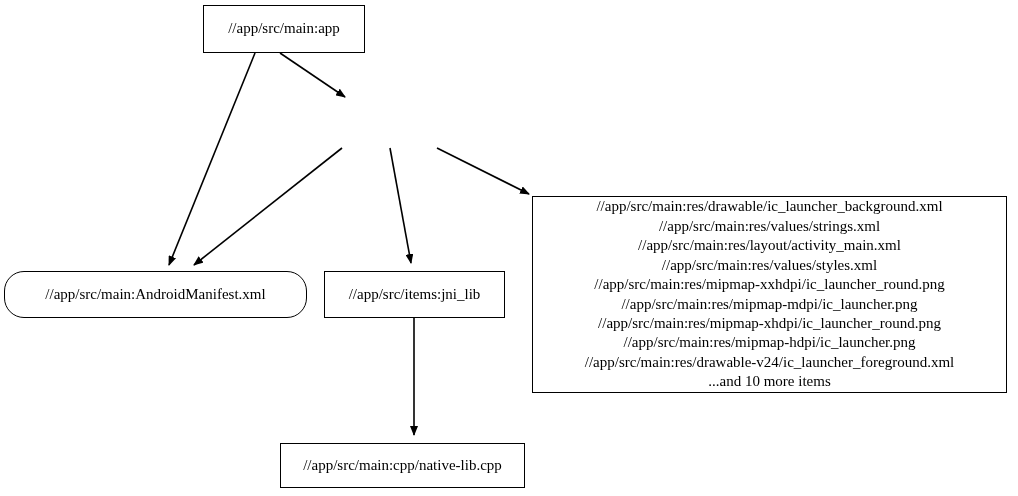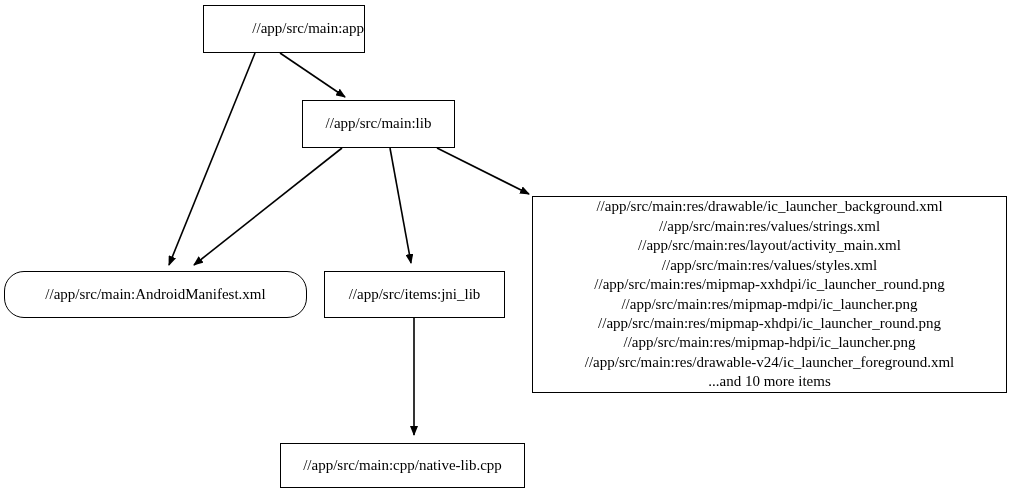--- a/index.html
+++ b/index.html
@@ -58,27 +58,24 @@
     <g stroke="#000000" stroke-width="1.6" fill="none" marker-end="url(#arrowhead)">
       <path d="M 280,53 L 345,97"></path>
       <path d="M 255,53 L 169,265"></path>
       <path d="M 342,148 L 194,265"></path>
       <path d="M 390,148 L 411,263"></path>
       <path d="M 437,148 L 529,194"></path>
       <path d="M 414,318 L 414,435"></path>
     </g>
   </svg>
 
-  <div class="node" style="left:203px; top:5px; width:162px; height:48px;justify-content:flex-end;">
+  <div class="node" style="left:203px; top:5px; width:162px; height:48px;">
     <span>//app/src/main:app</span>
   </div>
 
-  <div class="node" style="left:302px; top:100px; width:153px; height:48px;">
-    <span>//app/src/main:lib</span>
-  </div>
 
   <div class="node" style="left:4px; top:271px; width:303px; height:47px;border-radius:20px;">
     <span>//app/src/main:AndroidManifest.xml</span>
   </div>
 
   <div class="node" style="left:324px; top:271px; width:181px; height:47px;">
     <span>//app/src/items:jni_lib</span>
   </div>
 
   <div class="node node-multi" style="left:532px; top:196px; width:475px; height:197px;">

